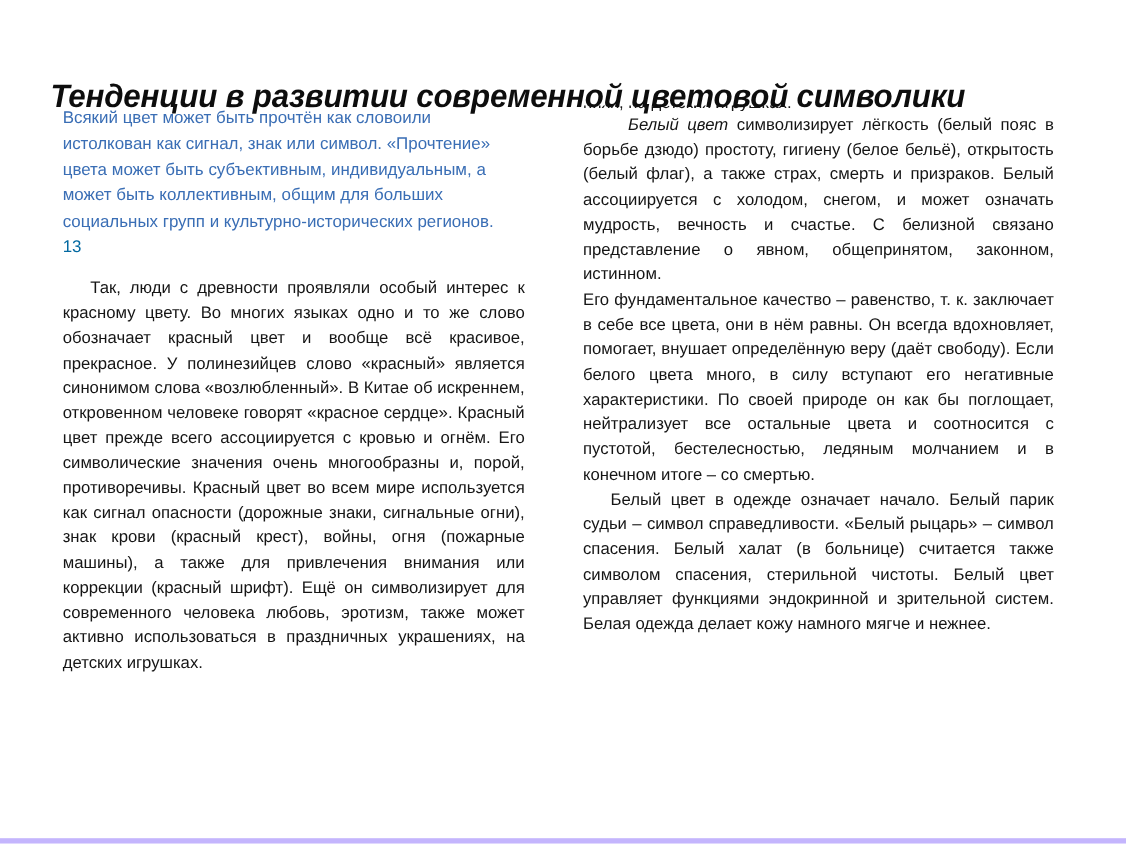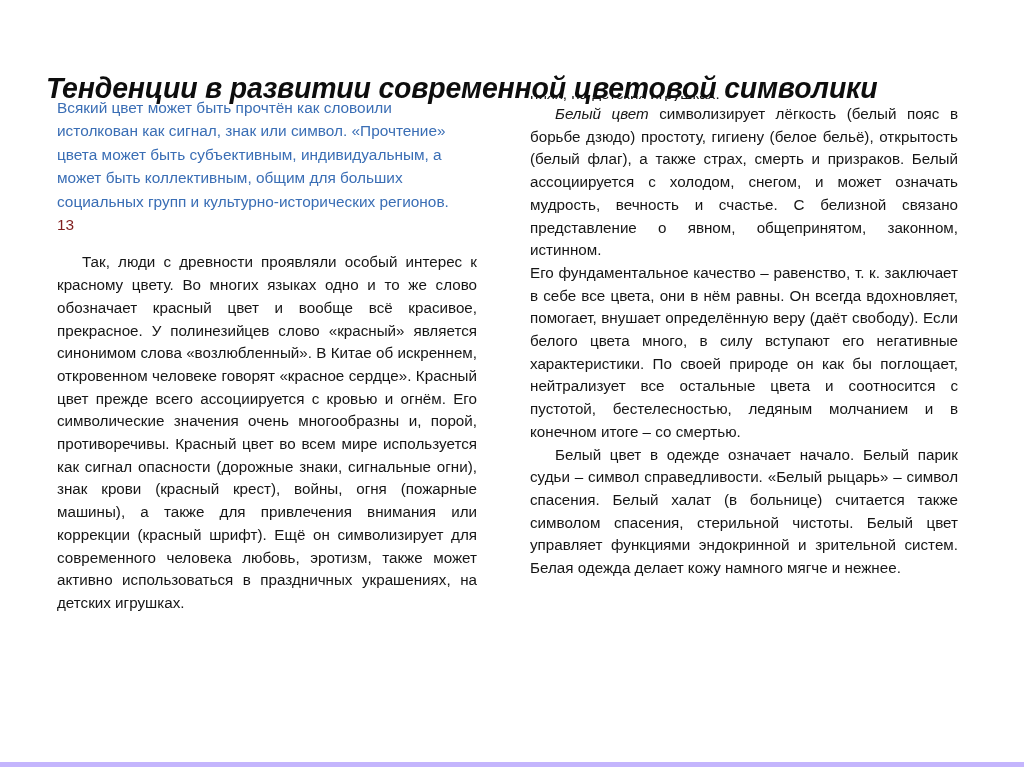--- a/index.html
+++ b/index.html
@@ -101,25 +101,26 @@
     color: #3a6eb5;
     text-indent: 0;
     text-align: left;
     margin-bottom: 15px;
     font-size: 15.4px;
     line-height: 23.4px;
   }
 
   .footnote-ref {
     display: block;
-    color: #7f1d1d;
+    color: #0369a1;
   }
 
   .term {
     font-style: italic;
+    margin-left: 16px;
   }
 </style>
 </head>
 <body>
 
 <div class="slide">
 
   <h1 class="slide-title">Тенденции в  развитии современной цветовой символики</h1>
 
   <div class="columns">

